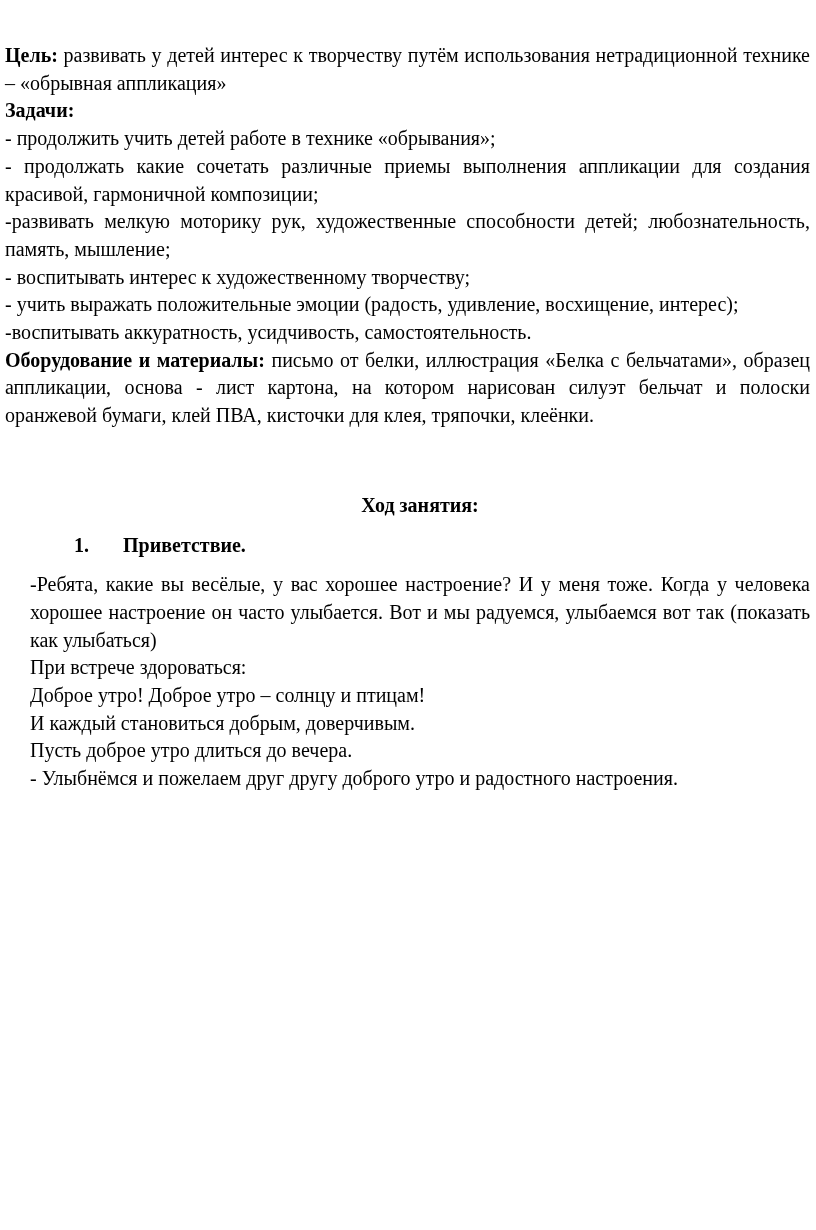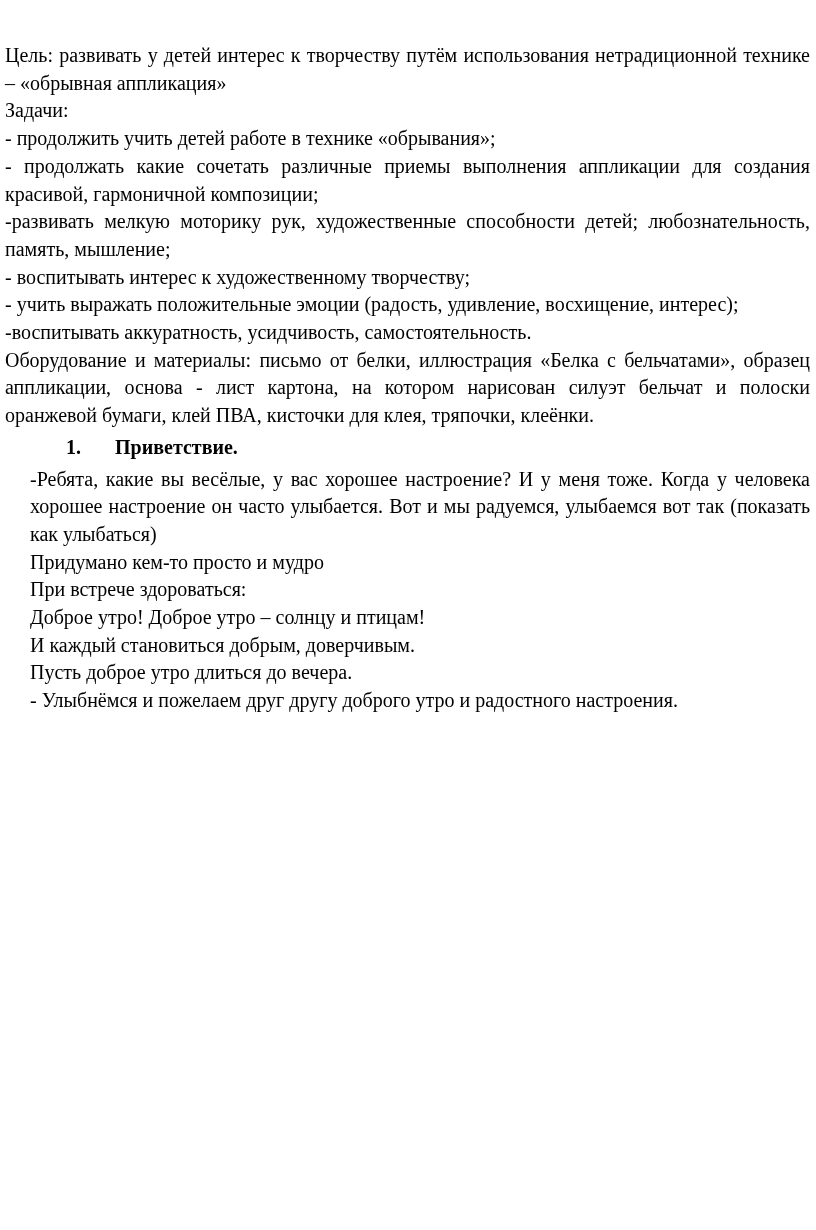--- a/index.html
+++ b/index.html
@@ -17,31 +17,31 @@
     font-family: "Liberation Serif", "DejaVu Serif", serif;
     font-size: 20px;
     line-height: 27.7px;
     color: #000000;
     overflow: hidden;
   }
   .para {
     margin: 0;
     text-align: justify;
   }
-  .para b { font-weight: normal; }
+  .para b { font-weight: bold; }
   .lesson {
     padding-left: 25px;
   }
   .heading {
     margin: 62px 0 0 0;
     text-align: center;
     font-weight: bold;
   }
   .step {
-    margin: 4px;
+    margin: 12px;
     font-weight: bold;
     text-align: left;
   }
   .step-num { display: inline-block; margin-left: 32px; }
   .step-title { display: inline-block; margin-left: 34px; }
 </style>
 </head>
 <body>
 
 <div class="page">
@@ -54,25 +54,25 @@
   <p class="para">- продолжать какие сочетать различные приемы выполнения аппликации для создания красивой, гармоничной композиции;</p>
   <p class="para">-развивать мелкую моторику рук, художественные способности детей; любознательность, память, мышление;</p>
   <p class="para">- воспитывать интерес к художественному творчеству;</p>
   <p class="para">- учить выражать положительные эмоции (радость, удивление, восхищение, интерес);</p>
   <p class="para">-воспитывать аккуратность, усидчивость, самостоятельность.</p>
 
   <p class="para"><b>Оборудование и материалы:</b> <span>письмо от белки, иллюстрация «Белка с бельчатами», образец аппликации, основа - лист картона, на котором нарисован силуэт бельчат и полоски оранжевой бумаги, клей ПВА, кисточки для клея, тряпочки, клеёнки.</span></p>
 
 
   <div class="lesson">
+    <p class="heading">Ход занятия:</p>
 
     <p class="step"><b class="step-num">1.</b><b class="step-title">Приветствие.</b></p>
 
     <p class="para">-Ребята, какие вы весёлые, у вас хорошее настроение? И у меня тоже. Когда у человека хорошее настроение он часто улыбается. Вот и мы радуемся, улыбаемся вот так (показать как улыбаться)</p>
-    <p class="para">Придумано кем-то просто и мудро</p>
     <p class="para">При встрече здороваться:</p>
     <p class="para">Доброе утро! Доброе утро – солнцу и птицам!</p>
     <p class="para">И каждый становиться добрым, доверчивым.</p>
     <p class="para">Пусть доброе утро длиться до вечера.</p>
     <p class="para">- Улыбнёмся и пожелаем друг другу доброго утро и радостного настроения.</p>
   </div>
 
 </div>
 
 </body></html>

